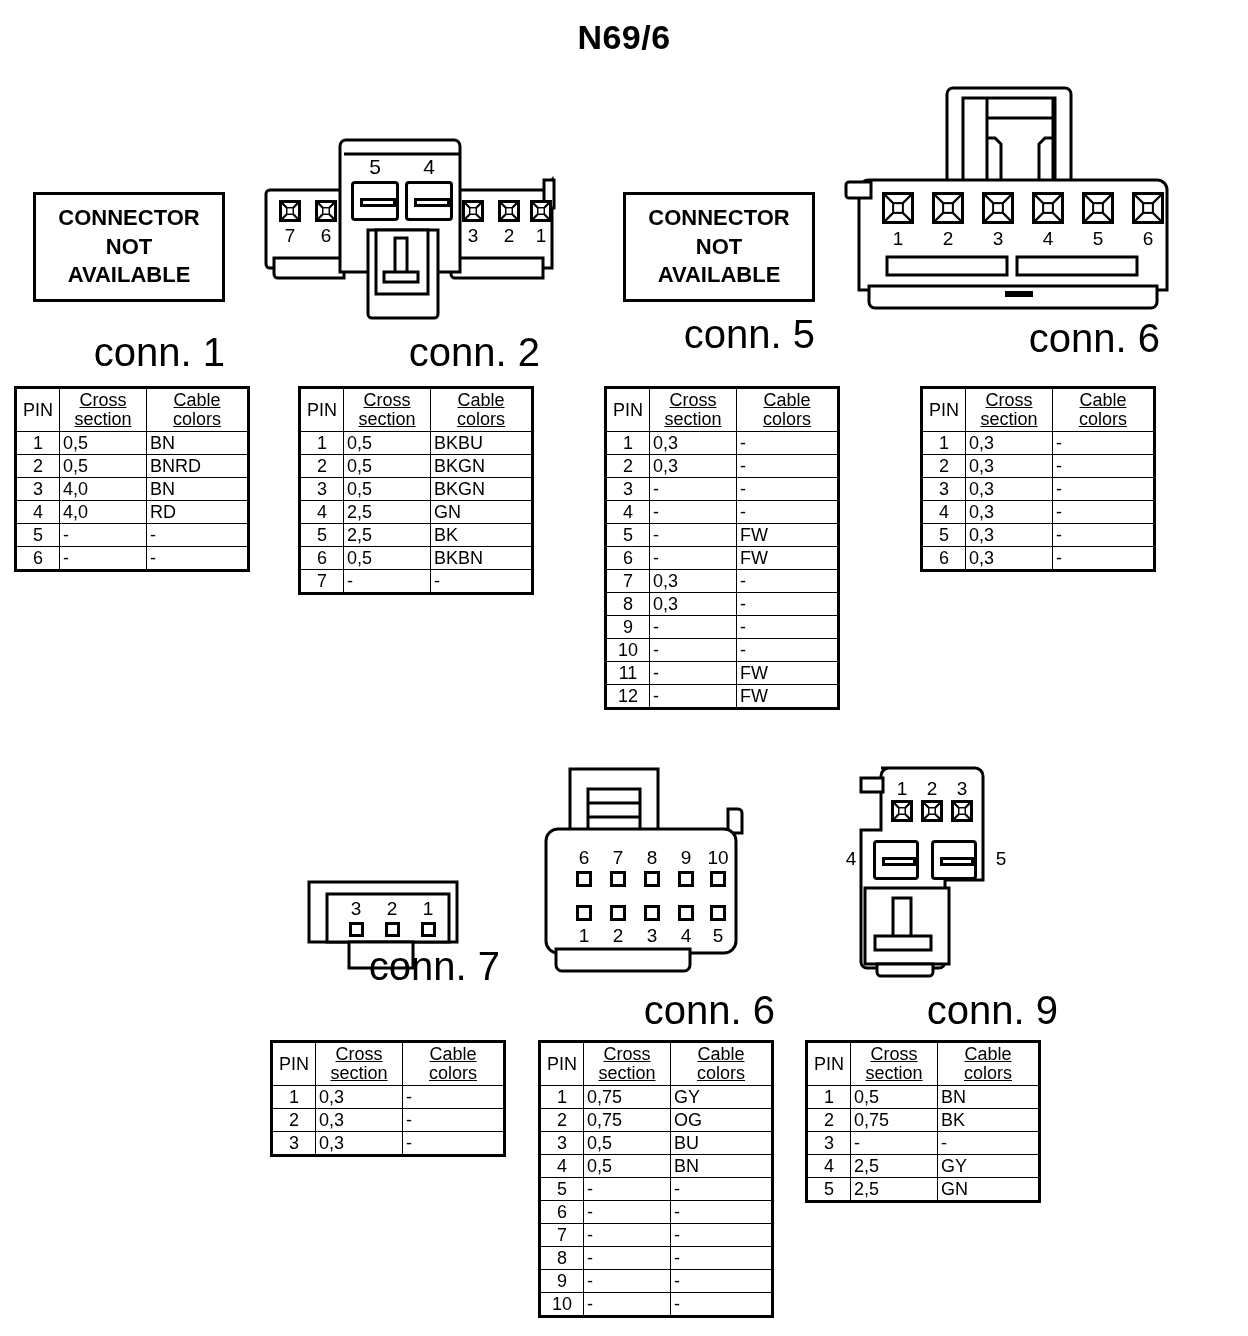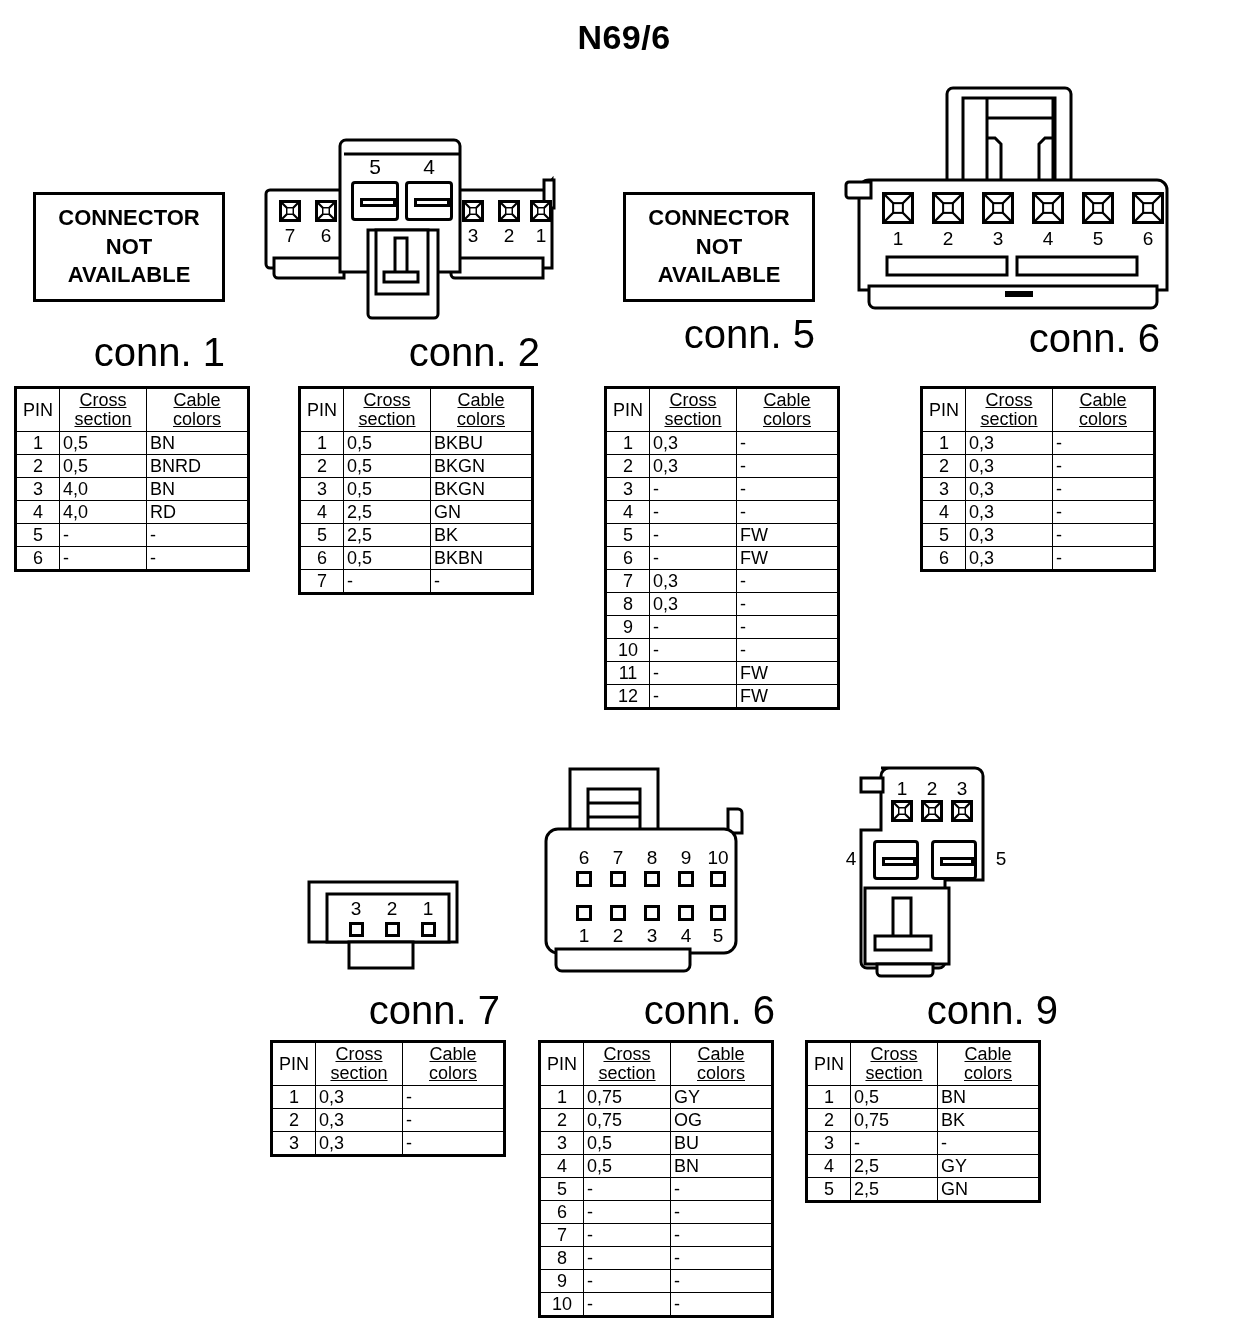--- a/index.html
+++ b/index.html
@@ -466,21 +466,21 @@
     <rect x="22" y="16" width="122" height="48" fill="#fff" stroke="#000" stroke-width="3"></rect>
     <path d="M44 64 h64 v26 h-64 z" fill="#fff" stroke="#000" stroke-width="3"></path>
   </svg>
   <div class="bx" style="left:44px;top:44px;width:15px;height:15px;"></div>
   <div class="bx" style="left:80px;top:44px;width:15px;height:15px;"></div>
   <div class="bx" style="left:116px;top:44px;width:15px;height:15px;"></div>
   <div class="pinlabel" style="left:31px;top:20px;width:40px;">3</div>
   <div class="pinlabel" style="left:67px;top:20px;width:40px;">2</div>
   <div class="pinlabel" style="left:103px;top:20px;width:40px;">1</div>
 </div>
-<div class="abs conn-caption" style="left:280px;top:988px;width:220px;">conn. 7</div>
+<div class="abs conn-caption" style="left:280px;top:944px;width:220px;">conn. 7</div>
 
 <div class="draw" style="left:540px;top:765px;width:225px;height:210px;">
   <svg width="225" height="210" viewBox="0 0 225 210">
 
     <rect x="30" y="4" width="88" height="62" fill="#fff" stroke="#000" stroke-width="3"></rect>
     <rect x="48" y="24" width="52" height="42" fill="#fff" stroke="#000" stroke-width="3"></rect>
     <path d="M48 38 h52 M48 52 h52" stroke="#000" stroke-width="3" fill="none"></path>
 
     <path d="M188 44 h10 a4 4 0 0 1 4 4 v20 h-14 z" fill="#fff" stroke="#000" stroke-width="3"></path>
 

